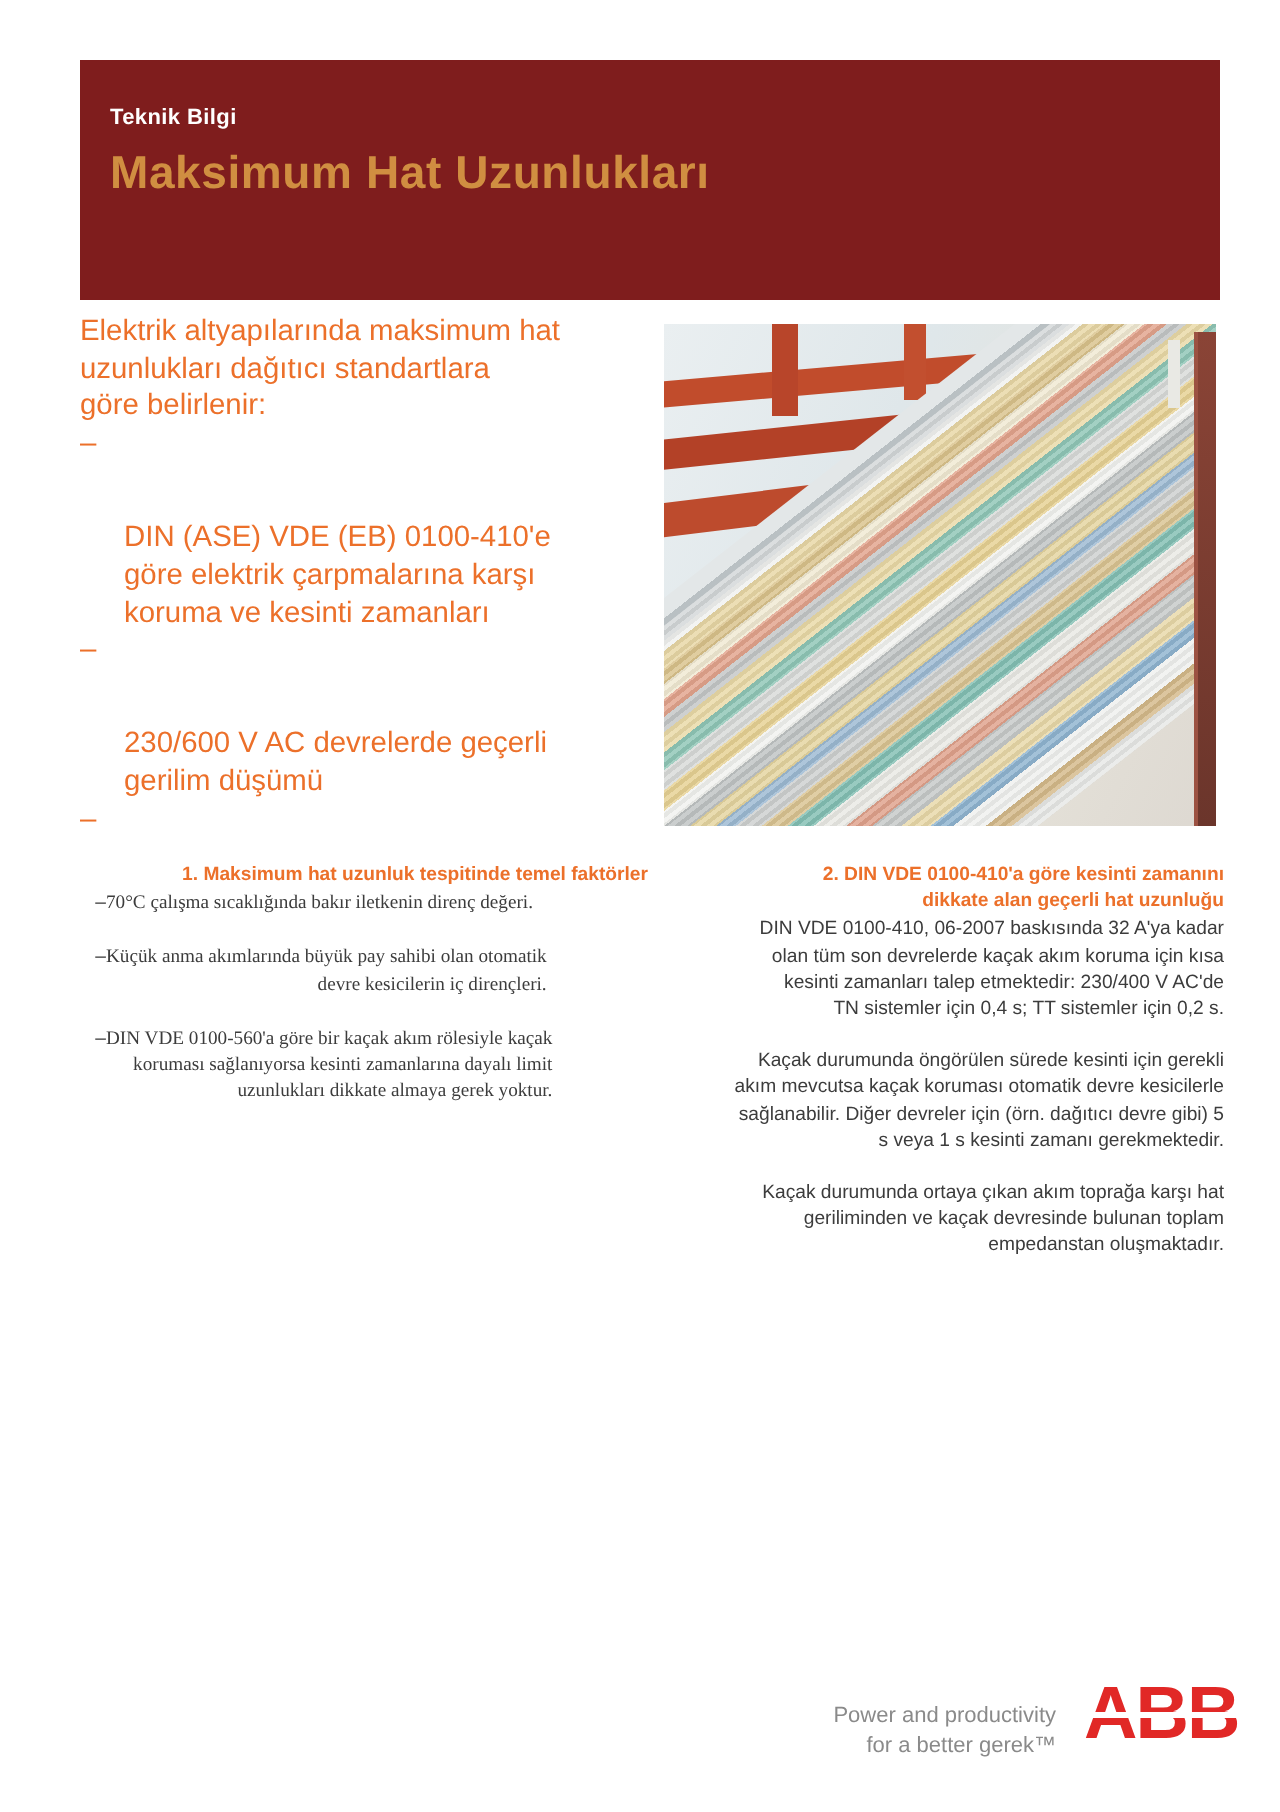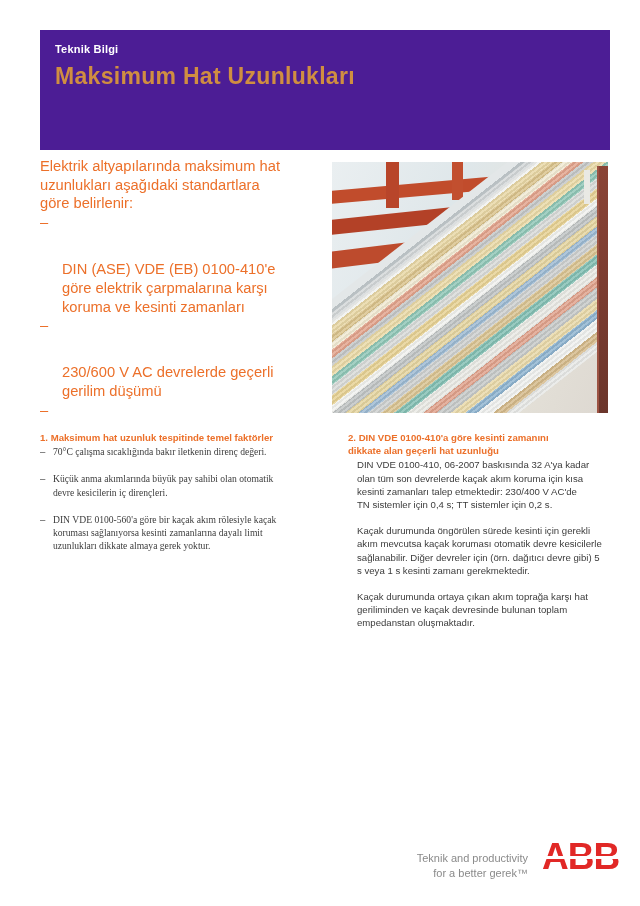--- a/index.html
+++ b/index.html
@@ -1,21 +1,21 @@
 <!DOCTYPE html>
 <html><head>
 <meta charset="utf-8">
 <style>
   * { margin:0; padding:0; box-sizing:border-box; }
   html,body { background:#ffffff; }
   body { font-family:"Liberation Sans", sans-serif; }
   .page { position:relative; width:640px; height:906px; background:#ffffff; overflow:hidden; }
 
   
-  .topbar { position:absolute; left:40px; top:30px; width:570px; height:120px; background:#4c1d95; padding:13px 15px; }
+  .topbar { position:absolute; left:40px; top:30px; width:570px; height:120px; background:#7f1d1d; padding:23px 15px; }
   .eyebrow { color:#ffffff; font-size:11px; font-weight:bold; letter-spacing:.2px; }
   .doc-title { color:#d08e41; font-size:23px; font-weight:bold; margin-top:8px; letter-spacing:.3px; }
 
   
   .intro { position:absolute; left:40px; top:157px; width:292px; color:#ec702a; font-size:14.7px; line-height:18.7px; }
   .intro .lead { white-space:pre-line; }
   .ibullet { display:flex; }
   .ibullet .dash { width:22px; flex:0 0 22px; }
   .ibullet .itext { white-space:pre-line;margin-top:47px; }
 
@@ -44,23 +44,23 @@
         #d3d7d8 0 6px,#f0f1ef 6px 10px,#e8d7a5 10px 17px,#d9c28b 17px 23px,#f0e9d2 23px 29px,
         #e2a38c 29px 36px,#c3c6c6 36px 42px,#e9d9a6 42px 50px,#8fc6b6 50px 57px,#d8dad8 57px 65px,
         #e6d193 65px 73px,#f1f2ef 73px 79px,#bfc3c3 79px 87px,#e4d49f 87px 95px,#9cb9d2 95px 101px,
         #cdd0cf 101px 109px,#d9c391 109px 117px,#83bfb3 117px 125px,#e9e9e4 125px 135px,#dfa18b 135px 143px,
         #c6c9c8 143px 152px,#e8d8a8 152px 161px,#8fb4d0 161px 168px,#eff0ee 168px 178px,#d4b98a 178px 186px,#e7e8e6 186px 194px); }
   .white-pole { position:absolute; left:252px; top:8px; width:6px; height:34px; background:#e9e9e4; }
   .red-column { position:absolute; right:0; top:4px; width:11px; height:247px;
                 background:linear-gradient(180deg,#8a4436,#6b352b); border-left:2px solid #9c5242; }
 
   
-  .col { position:absolute; top:431px; color:#3c3c3c; font-size:9.6px; line-height:13.2px; }
+  .col { position:absolute; top:431px; color:#3c3c3c; font-size:9.6px; line-height:13.2px;text-align:right; }
   .col.left  { left:40px;  width:284px; }
-  .col.right { left:348px; width:276px; }
+  .col.right { left:336px; width:276px; }
   .sec-heading { color:#ec702a; font-weight:bold; font-size:9.6px; line-height:13.2px; white-space:pre-line; margin-bottom:1px; }
   .cbullet { display:flex; margin-bottom:14px; }
   .cbullet .dash { width:13px; flex:0 0 13px; }
   .cbullet .btext { white-space:pre-line;font-family:Liberation Serif, serif; }
   .cpara { white-space:pre-line; padding-left:9px; margin-bottom:13px; }
 
   
   .tagline { position:absolute; left:340px; top:851px; width:188px; text-align:right;
              color:#8a8a8a; font-size:11px; line-height:14.5px; }
   .abb-logo { position:absolute; left:542px; top:840px; width:80px; height:38px; }
@@ -73,21 +73,21 @@
 
 <div class="page">
 
   <header class="topbar">
     <div class="eyebrow">Teknik Bilgi</div>
     <h1 class="doc-title">Maksimum Hat Uzunlukları</h1>
   </header>
 
   <section class="intro">
     <p class="lead">Elektrik altyapılarında maksimum hat
-uzunlukları aşağıdaki standartlara
+uzunlukları dağıtıcı standartlara
 göre belirlenir:</p>
     <div class="ibullet">
       <span class="dash">–</span>
       <span class="itext">DIN (ASE) VDE (EB) 0100-410'e
 göre elektrik çarpmalarına karşı
 koruma ve kesinti zamanları</span>
     </div>
     <div class="ibullet">
       <span class="dash">–</span>
       <span class="itext">230/600 V AC devrelerde geçerli
@@ -141,21 +141,21 @@
 akım mevcutsa kaçak koruması otomatik devre kesicilerle
 sağlanabilir. Diğer devreler için (örn. dağıtıcı devre gibi) 5
 s veya 1 s kesinti zamanı gerekmektedir.</p>
     <p class="cpara">Kaçak durumunda ortaya çıkan akım toprağa karşı hat
 geriliminden ve kaçak devresinde bulunan toplam
 empedanstan oluşmaktadır.</p>
   </section>
 
   <footer>
     <div class="tagline">
-      <div>Teknik and productivity</div>
+      <div>Power and productivity</div>
       <div>for a better gerek™</div>
     </div>
     <div class="abb-logo">
       <span class="letters">ABB</span>
       <span class="stripe"></span>
     </div>
   </footer>
 
 </div>
 

